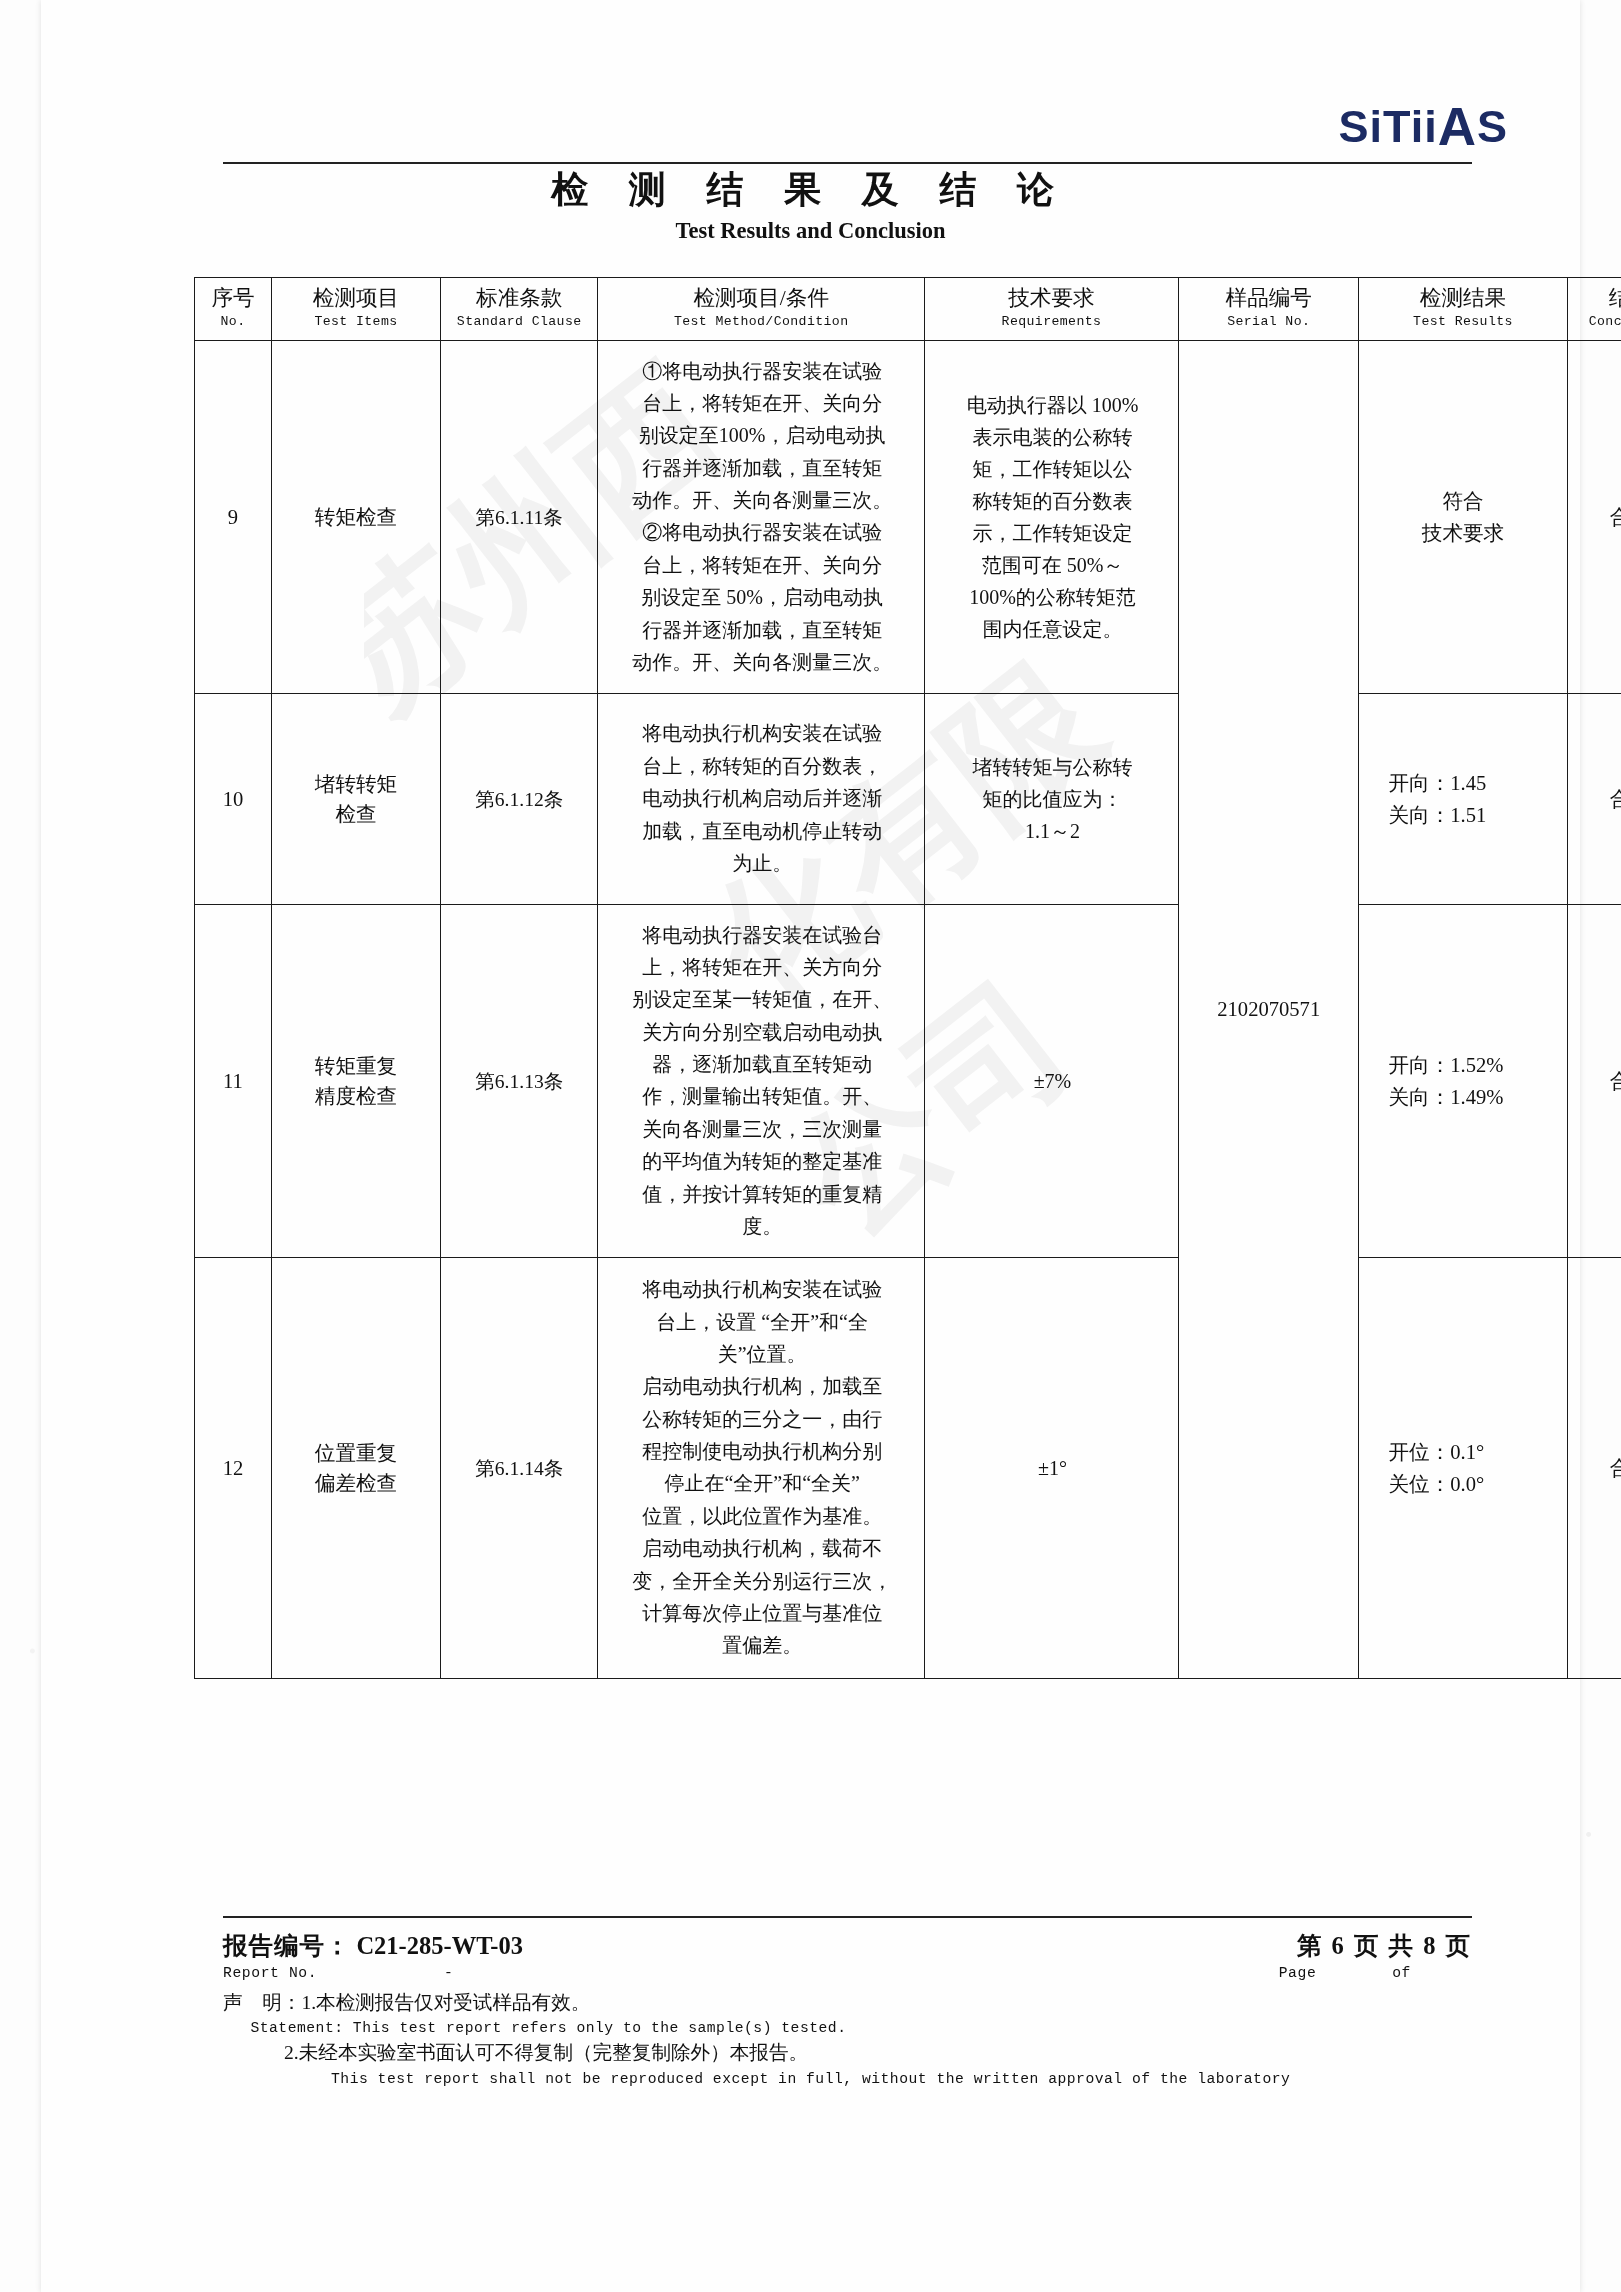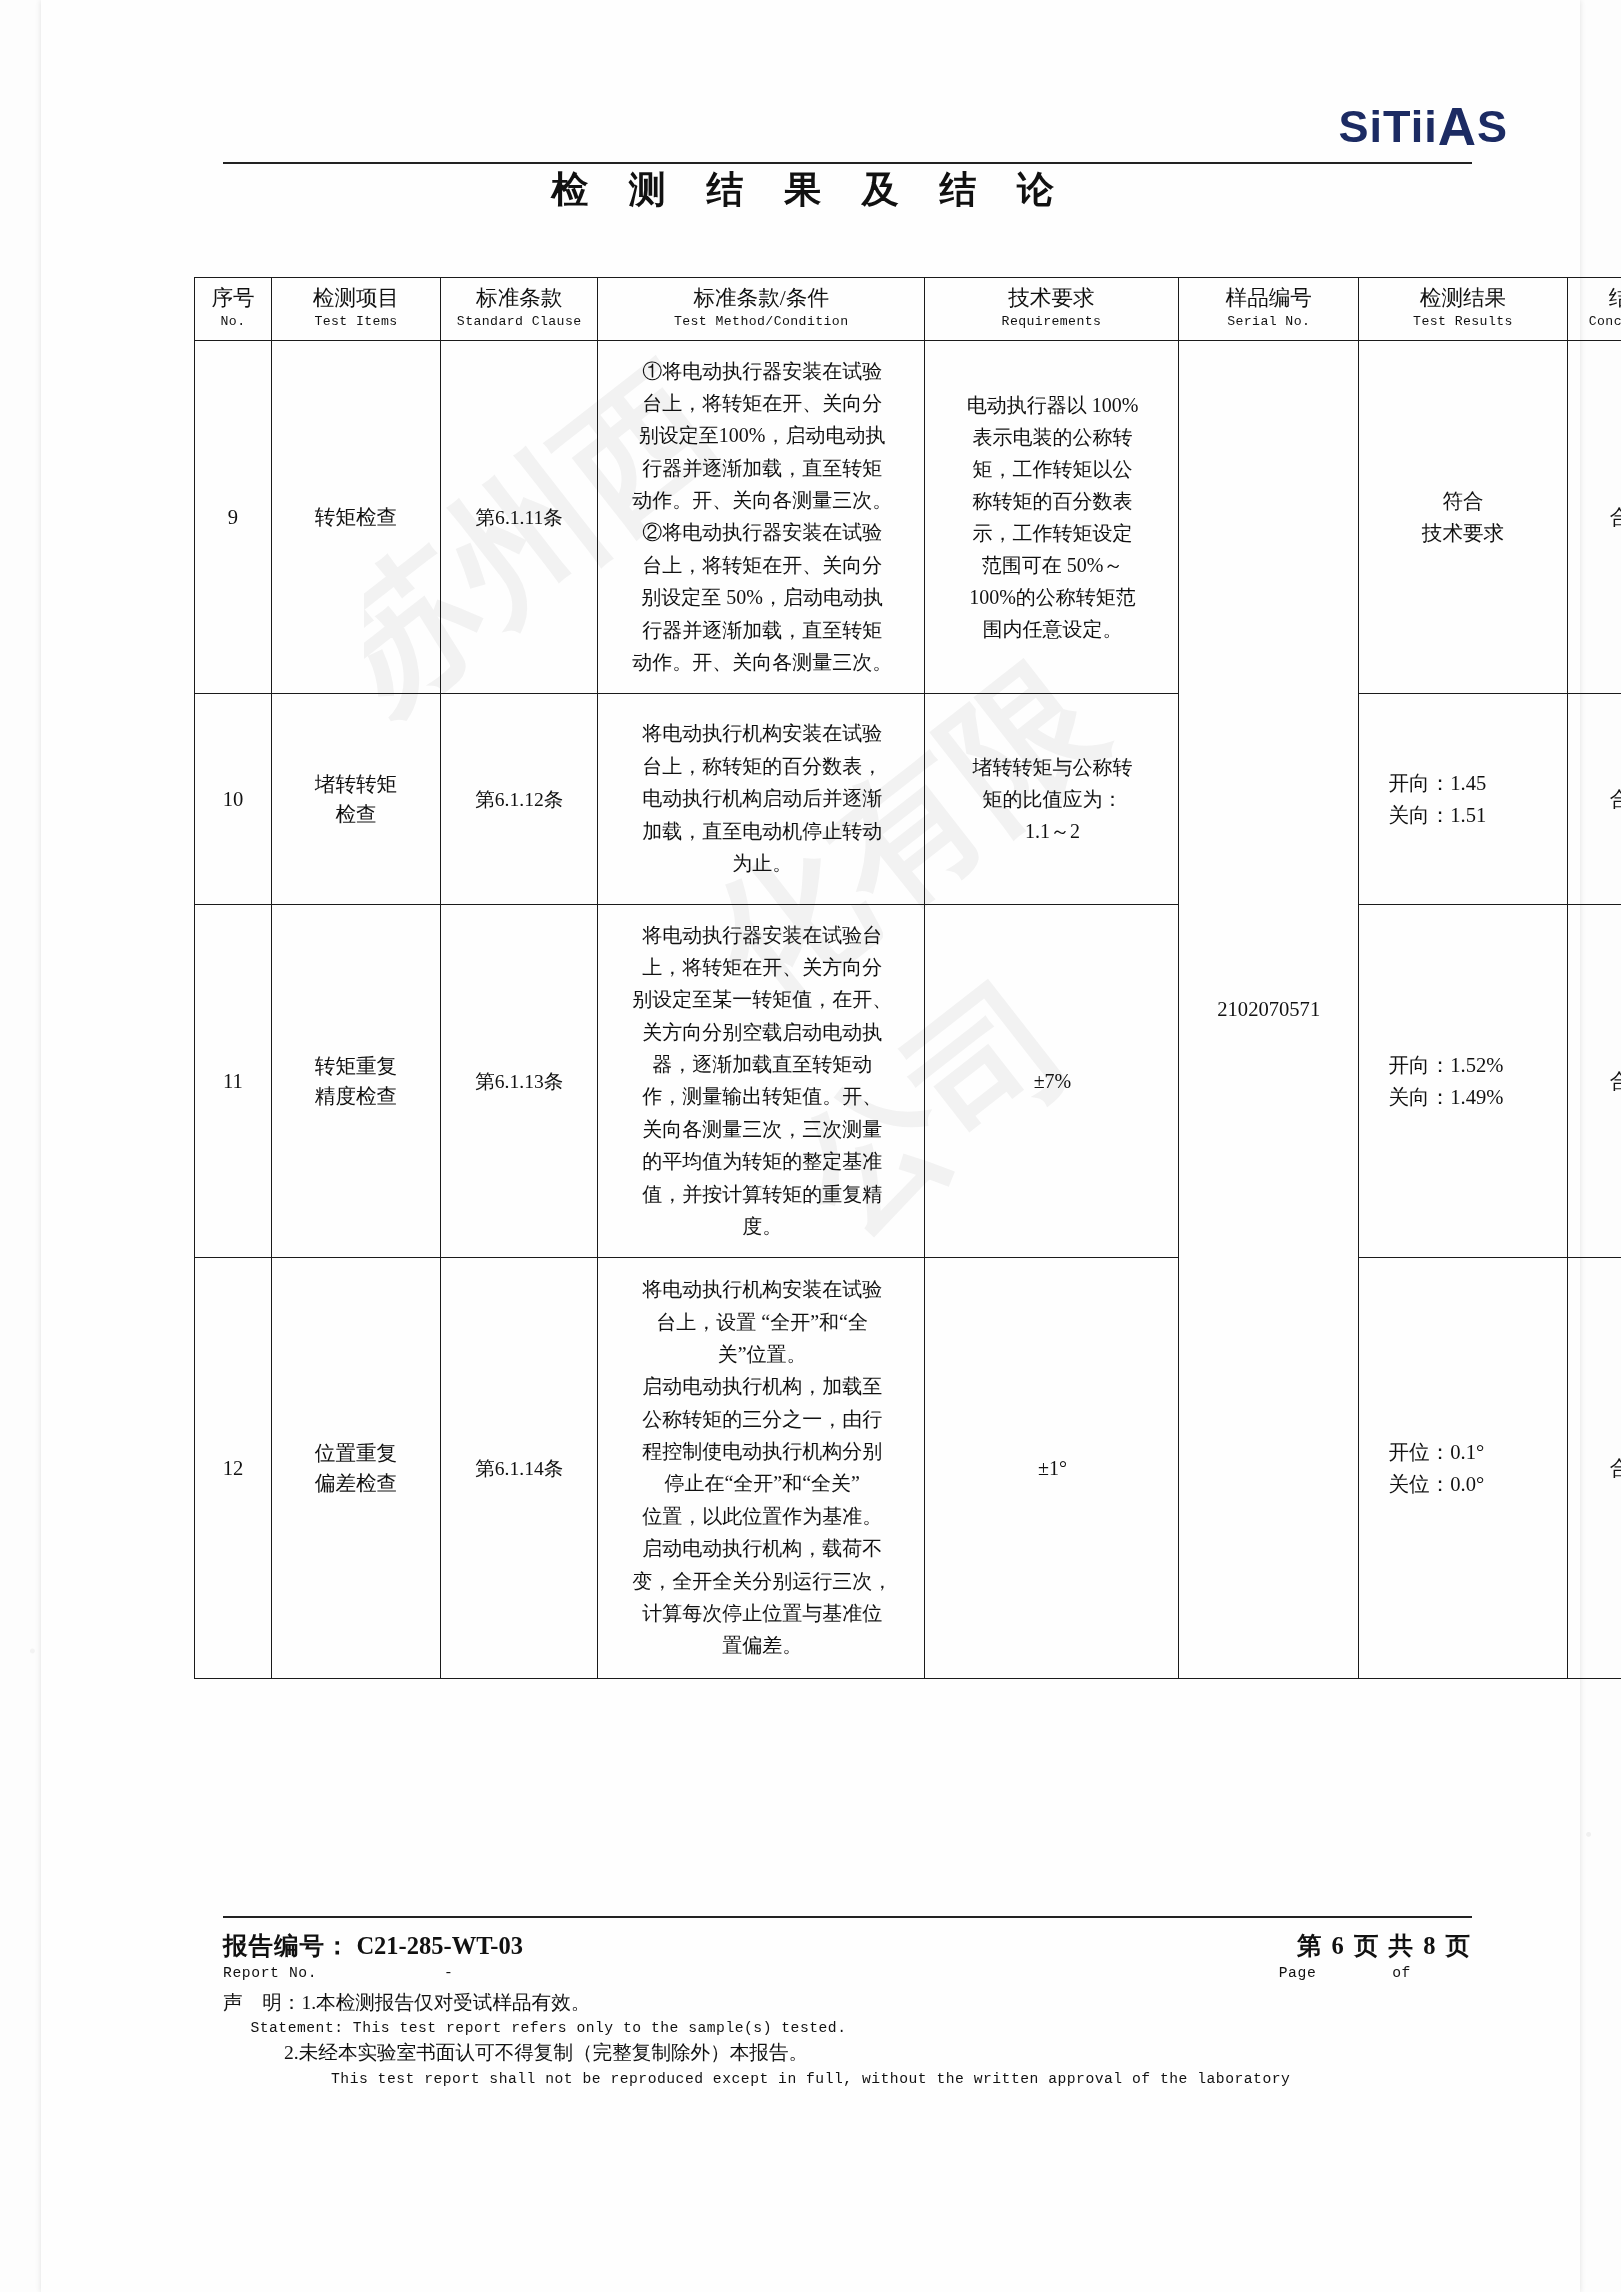--- a/index.html
+++ b/index.html
@@ -262,20 +262,21 @@
 
     <div class="logo">
       <span>SiTii</span>
         <span class="bigA">A</span>
         <span>S</span>
     </div>
 
     <div class="rule-top"></div>
 
     <div class="title-zh">检 测 结 果 及 结 论</div>
+    <div class="title-en">Test Results and Conclusion</div>
 
     <div class="watermark">
       <span class="wm1">苏州西</span>
       <span class="wm2">化有限</span>
       <span class="wm3">公司</span>
     </div>
 
     <table class="report">
       <colgroup>
         <col class="c-no">
@@ -295,21 +296,21 @@
           </th>
           <th>
             <span class="hz">检测项目</span>
             <span class="he">Test Items</span>
           </th>
           <th>
             <span class="hz">标准条款</span>
             <span class="he">Standard Clause</span>
           </th>
           <th>
-            <span class="hz">标准条款/条件</span>
+            <span class="hz">检测项目/条件</span>
             <span class="he">Test Method/Condition</span>
           </th>
           <th>
             <span class="hz">技术要求</span>
             <span class="he">Requirements</span>
           </th>
           <th>
             <span class="hz">样品编号</span>
             <span class="he">Serial No.</span>
           </th>

